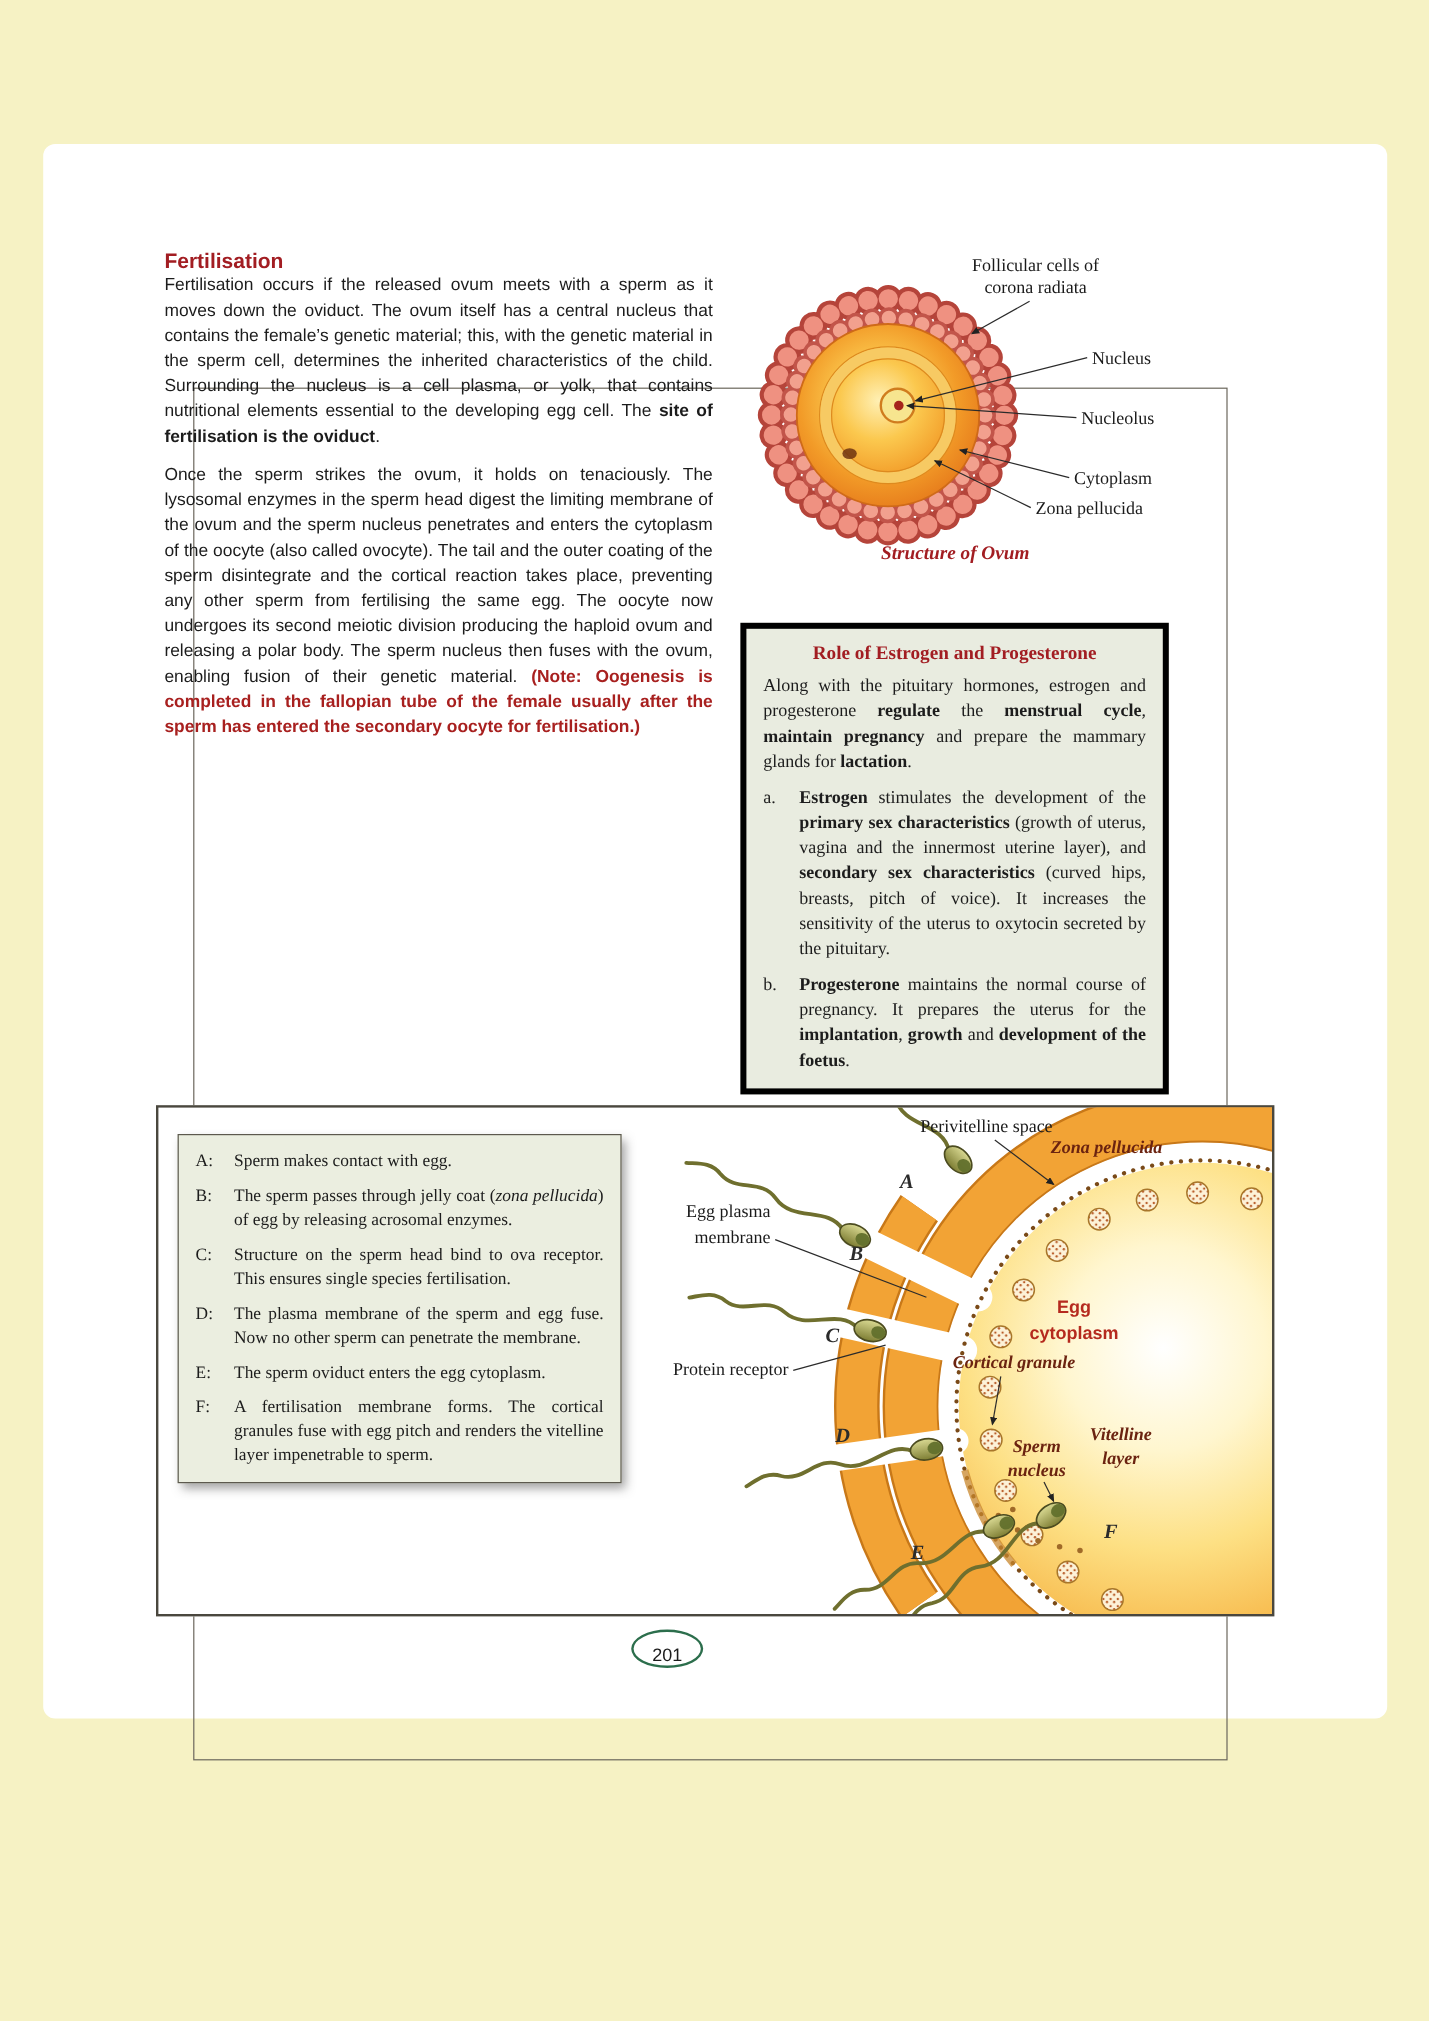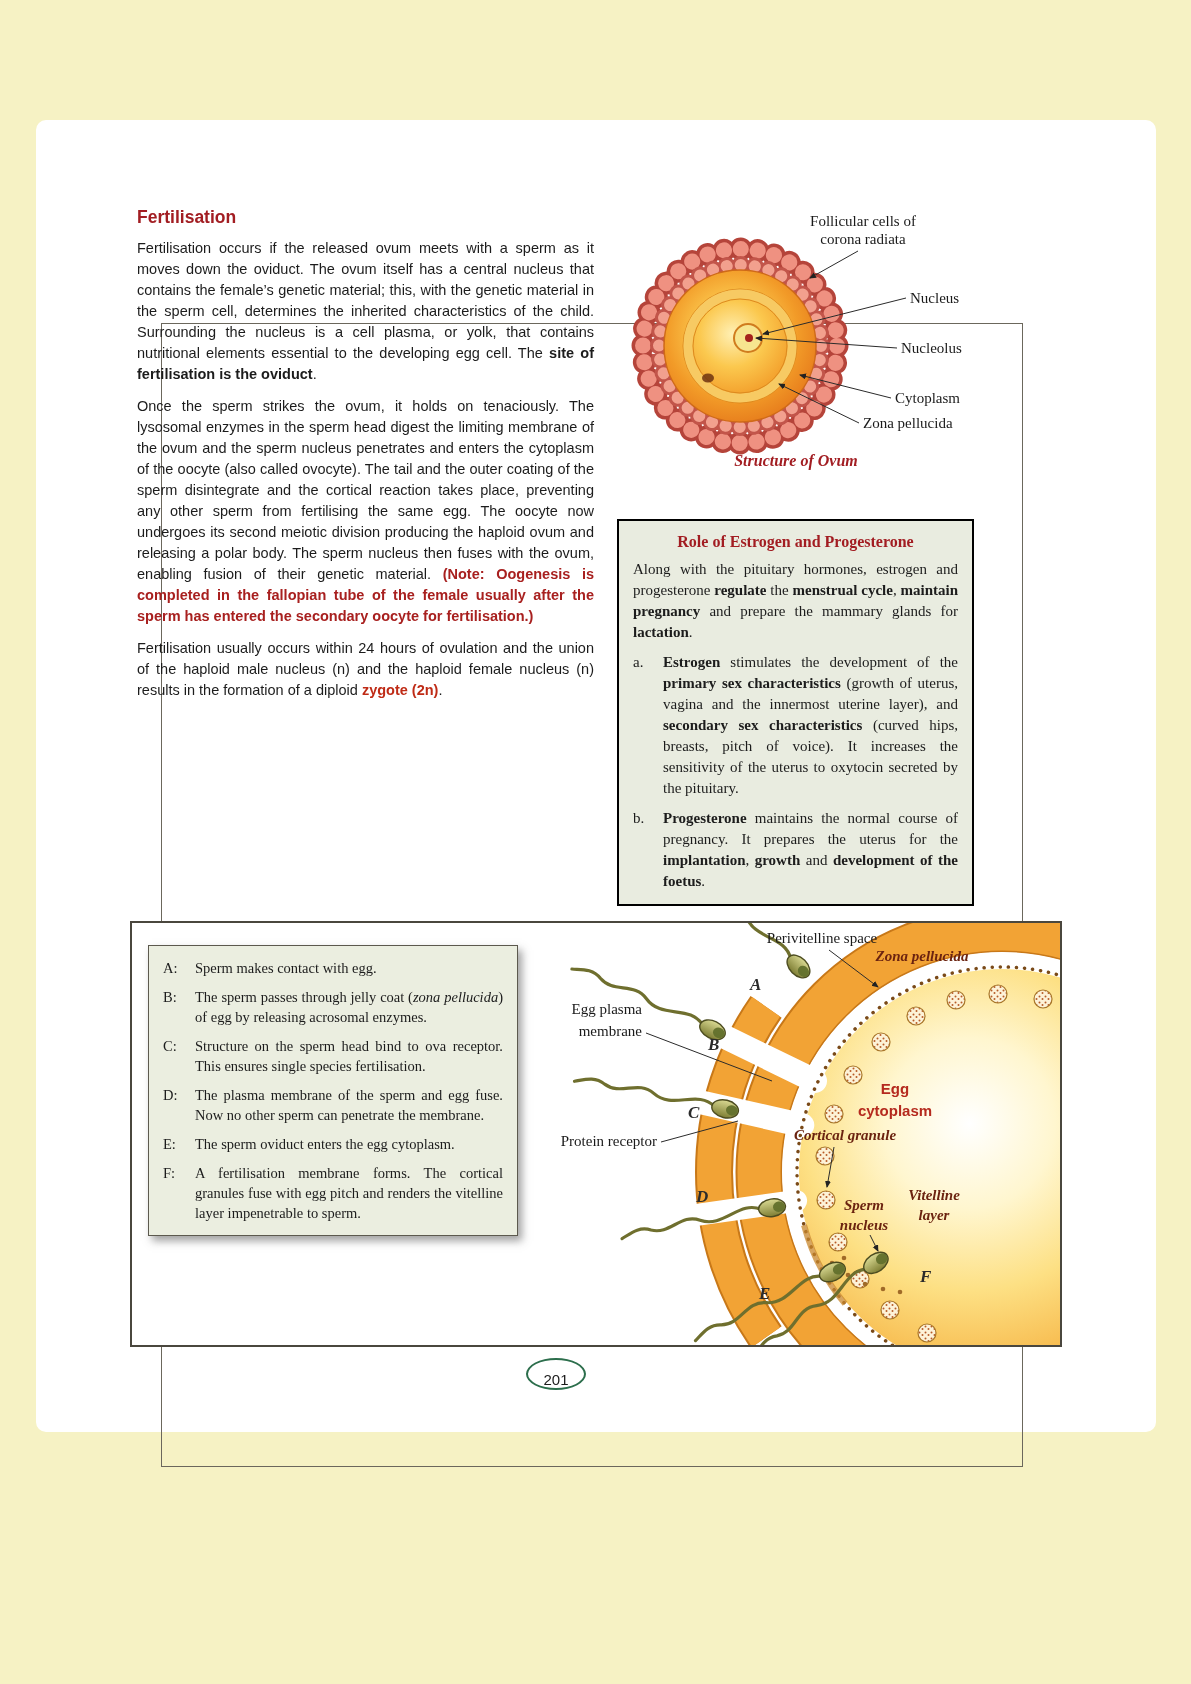--- a/index.html
+++ b/index.html
@@ -1,28 +1,28 @@
 <!DOCTYPE html>
 <html><head>
 <meta charset="utf-8">
 <style>
   *{margin:0;padding:0;box-sizing:border-box}
   html,body{width:1191px;height:1684px}
   body{position:relative;background:#f6f2c4;font-family:"Liberation Sans",sans-serif;color:#1c1c1c}
   .sheet{position:absolute;left:36px;top:120px;width:1120px;height:1312px;background:#ffffff;border-radius:10px}
   .frame{position:absolute;left:125px;top:203px;width:862px;height:1144px;border:1px solid #6b675c}
   .left-col{position:absolute;left:137px;top:207px;width:457px;font-size:14.5px;line-height:21px;text-align:justify}
-  .left-col h2{font-size:17.5px;color:#a21d22;font-weight:bold;margin-bottom:10px}
+  .left-col h2{font-size:17.5px;color:#a21d22;font-weight:bold;}
   .left-col p{margin-bottom:11px}
   .b{font-weight:bold}
   .i{font-style:italic}
   .red{color:#a8201f;font-weight:bold}
   .red2{color:#bf2b16;font-weight:bold}
   .ovum-fig{position:absolute;left:610px;top:206px;width:377px;height:300px}
-  .hormone-box{position:absolute;left:617px;top:519px;width:357px;background:#e9ece0;border:2px solid #000000;padding:10px 14px 12px;font-family:"Liberation Serif",serif;font-size:15px;line-height:21px}
+  .hormone-box{position:absolute;left:617px;top:519px;width:357px;background:#e9ece0;border:5px solid #000000;padding:10px 14px 12px;font-family:"Liberation Serif",serif;font-size:15px;line-height:21px}
   .hb-title{text-align:center;color:#a21d22;font-weight:bold;font-size:16px;margin-bottom:7px}
   .hb-intro{margin-bottom:9px;text-align:justify}
   .hb-item{display:flex;margin-bottom:9px}
   .hb-item:last-child{margin-bottom:0}
   .hb-item .lbl{width:30px;flex:none}
   .hb-item .txt{flex:1;text-align:justify}
   .fert-box{position:absolute;left:130px;top:921px;width:932px;height:426px;border:2px solid #4a473e;background:#fff}
   .fert-svg{position:absolute;left:0;top:0}
   .steps-box{position:absolute;left:16px;top:22px;width:370px;background:#ebeee0;border:1px solid #5c594e;box-shadow:4px 5px 8px rgba(70,70,70,.5);padding:12px 14px;font-family:"Liberation Serif",serif;font-size:14.5px;line-height:20px;z-index:3}
   .step{display:flex;margin-bottom:9px}
@@ -41,21 +41,20 @@
 <body>
 
 <div class="sheet">
   <div class="frame"></div>
 </div>
 
 <div class="left-col">
   <h2>Fertilisation</h2>
   <p><span>Fertilisation occurs if the released ovum meets with a sperm as it moves down the oviduct. The ovum itself has a central nucleus that contains the female’s genetic material; this, with the genetic material in the sperm cell, determines the inherited characteristics of the child. Surrounding the nucleus is a cell plasma, or yolk, that contains nutritional elements essential to the developing egg cell. The </span><span class="b">site of fertilisation is the oviduct</span><span>.</span></p>
   <p><span>Once the sperm strikes the ovum, it holds on tenaciously. The lysosomal enzymes in the sperm head digest the limiting membrane of the ovum and the sperm nucleus penetrates and enters the cytoplasm of the oocyte (also called ovocyte). The tail and the outer coating of the sperm disintegrate and the cortical reaction takes place, preventing any other sperm from fertilising the same egg. The oocyte now undergoes its second meiotic division producing the haploid ovum and releasing a polar body. The sperm nucleus then fuses with the ovum, enabling fusion of their genetic material. </span><span class="red">(Note: Oogenesis is completed in the fallopian tube of the female usually after the sperm has entered the secondary oocyte for fertilisation.)</span></p>
-  <p><span>Fertilisation usually occurs within 24 hours of ovulation and the union of the haploid male nucleus (n) and the haploid female nucleus (n) results in the formation of a diploid </span><span class="red2">zygote (2n)</span><span>.</span></p>
 </div>
 
 <div class="ovum-fig">
 <svg width="377" height="300" viewBox="0 0 377 300">
   <defs>
     <radialGradient id="ovumG" cx="45%" cy="42%" r="62%">
       <stop offset="0" stop-color="#fff0b4"></stop>
       <stop offset="0.35" stop-color="#fbc84e"></stop>
       <stop offset="0.7" stop-color="#f29b28"></stop>
       <stop offset="1" stop-color="#e67a1b"></stop>

